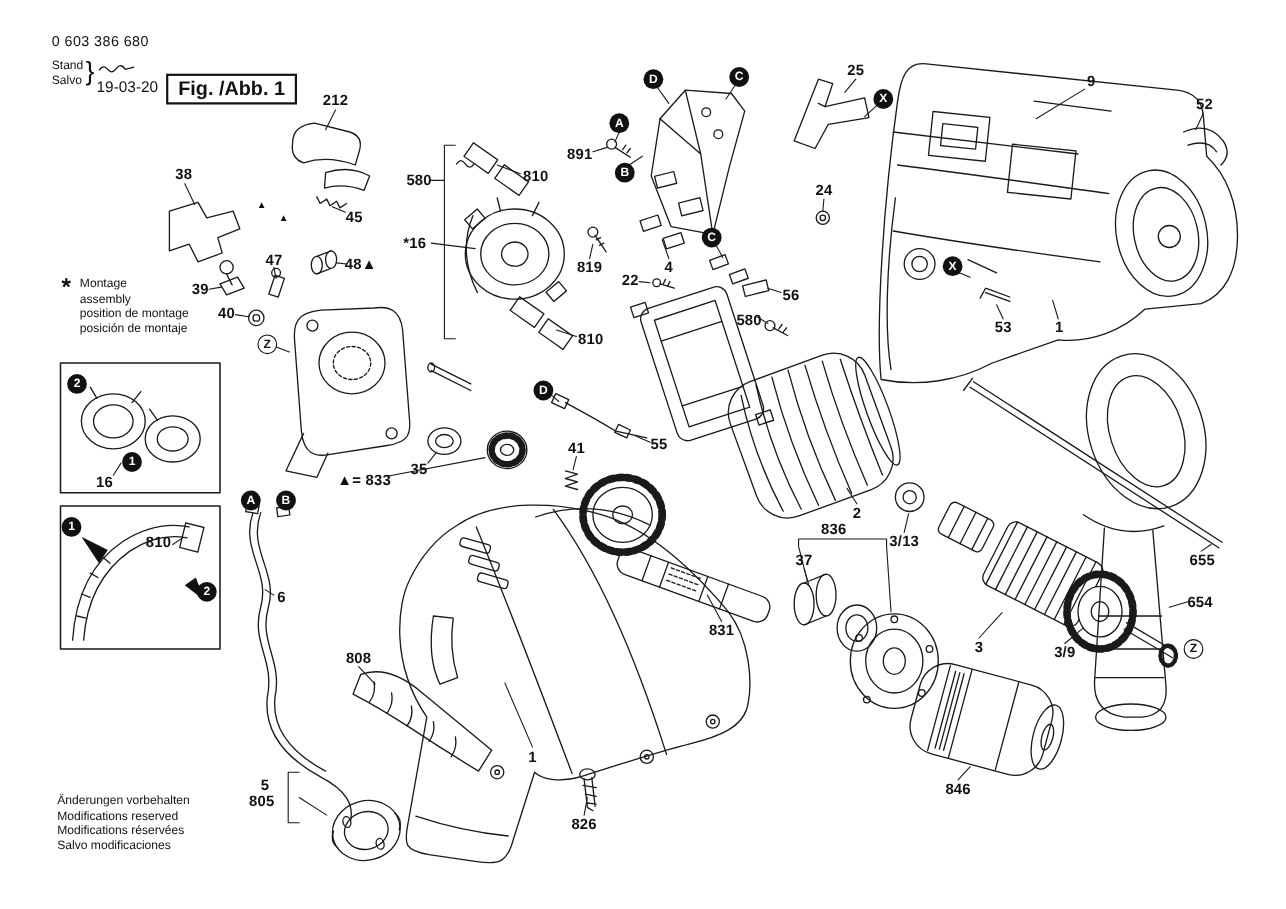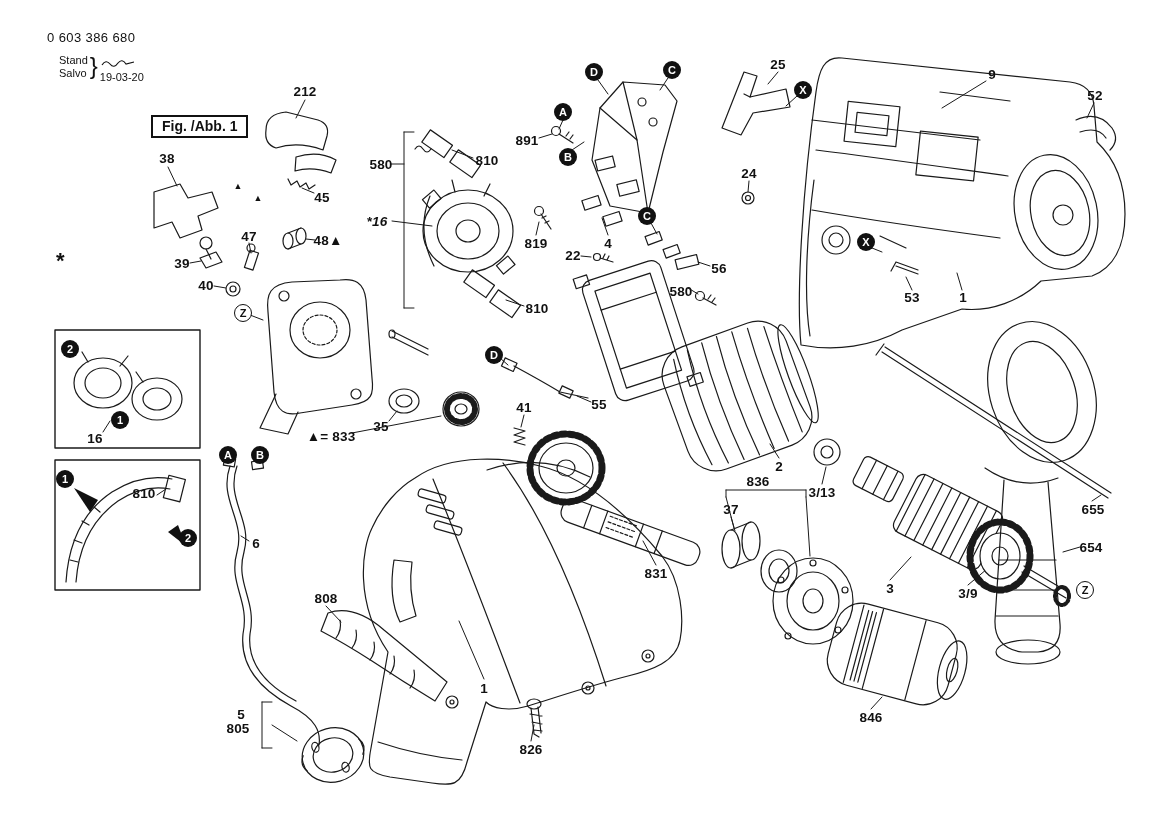--- a/index.html
+++ b/index.html
@@ -15,26 +15,26 @@
   .callout.small { font-size:9px; }
   .marker { position:absolute; transform:translate(-50%,-50%); width:18px; height:18px; border-radius:50%;
             display:flex; align-items:center; justify-content:center; font-weight:bold; font-size:11px; }
   .marker.filled { background:#111; color:#fff; }
   .marker.outline { background:#fff; color:#111; border:1.7px solid #111; }
 
   
   #header { position:absolute; left:47px; top:30px; }
   .doc-number { font-size:13px; letter-spacing:0.4px; }
   .issue-block { display:flex; align-items:flex-start; margin-top:9px; gap:2px; }
-  .issue-labels { display:flex; flex-direction:column; font-size:11px; line-height:13px;margin-left:12px; }
+  .issue-labels { display:flex; flex-direction:column; font-size:11px; line-height:13px; }
   .brace { font-size:24px; font-weight:normal; line-height:26px; margin-top:-1px; }
   .sig-col { display:flex; flex-direction:column; margin-top:1px; }
-  .sig-col .date { font-size:11px; margin-top:-2px; }
+  .sig-col .date { font-size:14px; margin-top:-2px; }
   #fig-box { position:absolute; left:151px; top:67px; border:2.4px solid #111; padding:1px 9px 2px 9px;
-             font-weight:bold; font-size:14px; background:#fff;margin-top:48px; }
+             font-weight:bold; font-size:18px; background:#fff; }
 
   
   #montage-note { position:absolute; left:56px; top:252px; display:flex; gap:8px; }
   #montage-note .star { font-size:22px; font-weight:bold; line-height:18px; }
   #montage-note .lines { font-size:11px; line-height:13.5px; }
 
   
   #footer { position:absolute; left:52px; top:722px; font-size:11px; line-height:13.5px; }
 </style>
 </head>
@@ -383,34 +383,46 @@
             </svg>
         </span>
         <span class="date">19-03-20</span>
       </div>
     </div>
   </div>
   <div id="fig-box">Fig. /Abb. 1</div>
 
   <div id="montage-note">
     <span class="star">*</span>
+    <div class="lines">
+      <div>Montage</div>
+      <div>assembly</div>
+      <div>position de montage</div>
+      <div>posición de montaje</div>
+    </div>
   </div>
 
+  <div id="footer">
+    <div>Änderungen vorbehalten</div>
+    <div>Modifications reserved</div>
+    <div>Modifications réservées</div>
+    <div>Salvo modificaciones</div>
+  </div>
 
   <div id="callout-layer">
       <div class="callout" style="left: 305px; top: 91px;">212</div>
       <div class="callout" style="left: 381px; top: 164px;">580</div>
       <div class="callout" style="left: 487px; top: 160px;">810</div>
       <div class="callout" style="left: 322px; top: 197px;">45</div>
       <div class="callout" style="left: 167px; top: 158px;">38</div>
       <div class="callout" style="left: 249px; top: 236px;">47</div>
       <div class="callout" style="left: 328px; top: 240px;">48▲</div>
       <div class="callout" style="left: 182px; top: 263px;">39</div>
       <div class="callout" style="left: 206px; top: 285px;">40</div>
-      <div class="callout" style="left: 377px; top: 221px; font-style: italic;">*16</div>
+      <div class="callout" style="left: 377px; top: 221px;">*16</div>
       <div class="callout" style="left: 527px; top: 140px;">891</div>
       <div class="callout" style="left: 536px; top: 243px;">819</div>
       <div class="callout" style="left: 608px; top: 243px;">4</div>
       <div class="callout" style="left: 573px; top: 255px;">22</div>
       <div class="callout" style="left: 719px; top: 268px;">56</div>
       <div class="callout" style="left: 681px; top: 291px;">580</div>
       <div class="callout" style="left: 749px; top: 173px;">24</div>
       <div class="callout" style="left: 778px; top: 64px;">25</div>
       <div class="callout" style="left: 992px; top: 74px;">9</div>
       <div class="callout" style="left: 1095px; top: 95px;">52</div>

